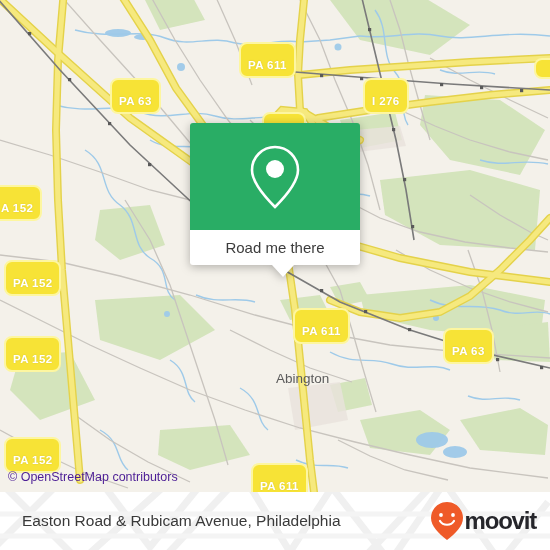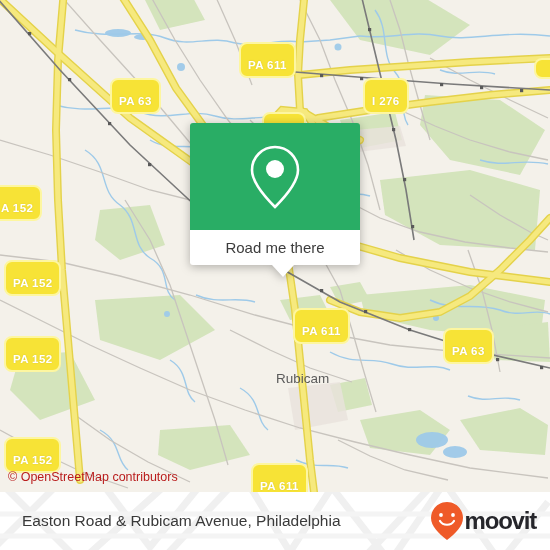--- a/index.html
+++ b/index.html
@@ -38,21 +38,21 @@
     position:absolute;
     color:#5b5b5b;
     font-size:13.5px;
     font-family:"Liberation Sans",sans-serif;
     white-space:nowrap;
   }
 
   
   #attrib{
     position:absolute;left:8px;top:470px;
-    font-size:12.5px;color:#b91c1c;
+    font-size:12.5px;color:#4c1d95;
     font-family:"Liberation Sans",sans-serif;
     white-space:nowrap;
     z-index:40;
   }
 
   
   #popup{
     position:absolute;left:190px;top:123px;width:170px;
     z-index:50;
     filter:drop-shadow(0 2px 5px rgba(0,0,0,.28));
@@ -248,21 +248,21 @@
         <rect x="480" y="86" width="3.2" height="3.2"></rect>
           <rect x="520" y="89" width="3.2" height="3.2"></rect>
         <rect x="368" y="28" width="3.2" height="3.2"></rect>
           <rect x="380" y="78" width="3.2" height="3.2"></rect>
         <rect x="392" y="128" width="3.2" height="3.2"></rect>
           <rect x="403" y="178" width="3.2" height="3.2"></rect>
         <rect x="411" y="225" width="3.2" height="3.2"></rect>
       </g>
     </svg>
 
-    <div class="place-label" style="left:276px;top:371px;">Rubicam</div>
+    <div class="place-label" style="left:276px;top:371px;">Abington</div>
 
     <div class="shield" style="left:110px;top:78px;">PA 63</div>
     <div class="shield" style="left:239px;top:42px;">PA 611</div>
     <div class="shield" style="left:363px;top:54px;margin-top:24px;">I 276</div>
     <div class="shield" style="left:-8px;top:185px;">A 152</div>
     <div class="shield" style="left:4px;top:260px;">PA 152</div>
     <div class="shield" style="left:4px;top:336px;">PA 152</div>
     <div class="shield" style="left:4px;top:437px;">PA 152</div>
     <div class="shield" style="left:293px;top:308px;">PA 611</div>
     <div class="shield" style="left:443px;top:328px;">PA 63</div>

